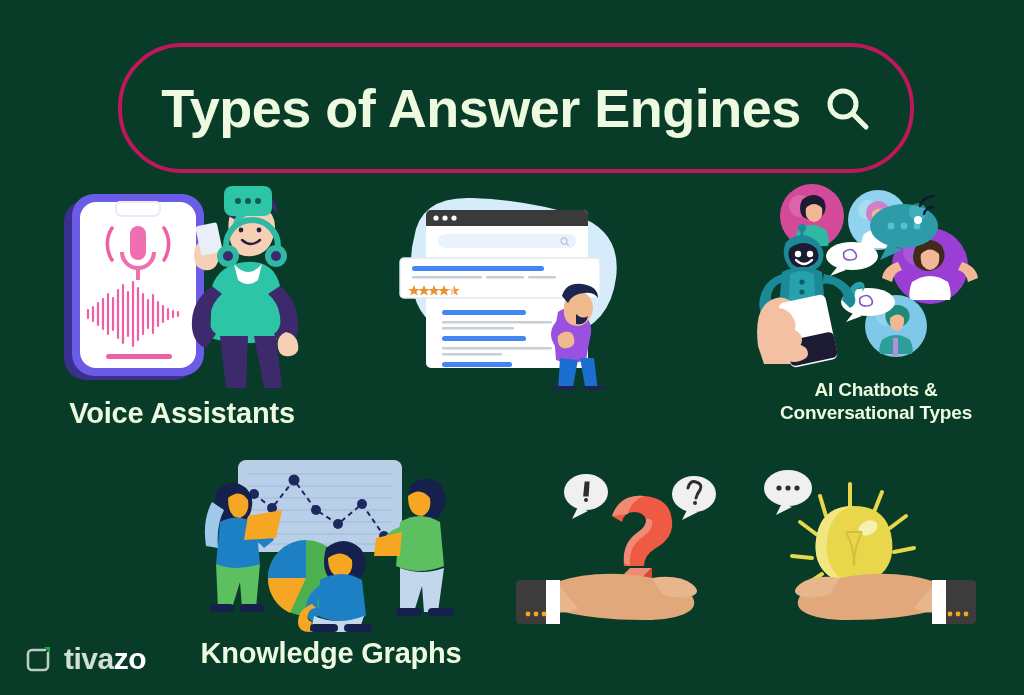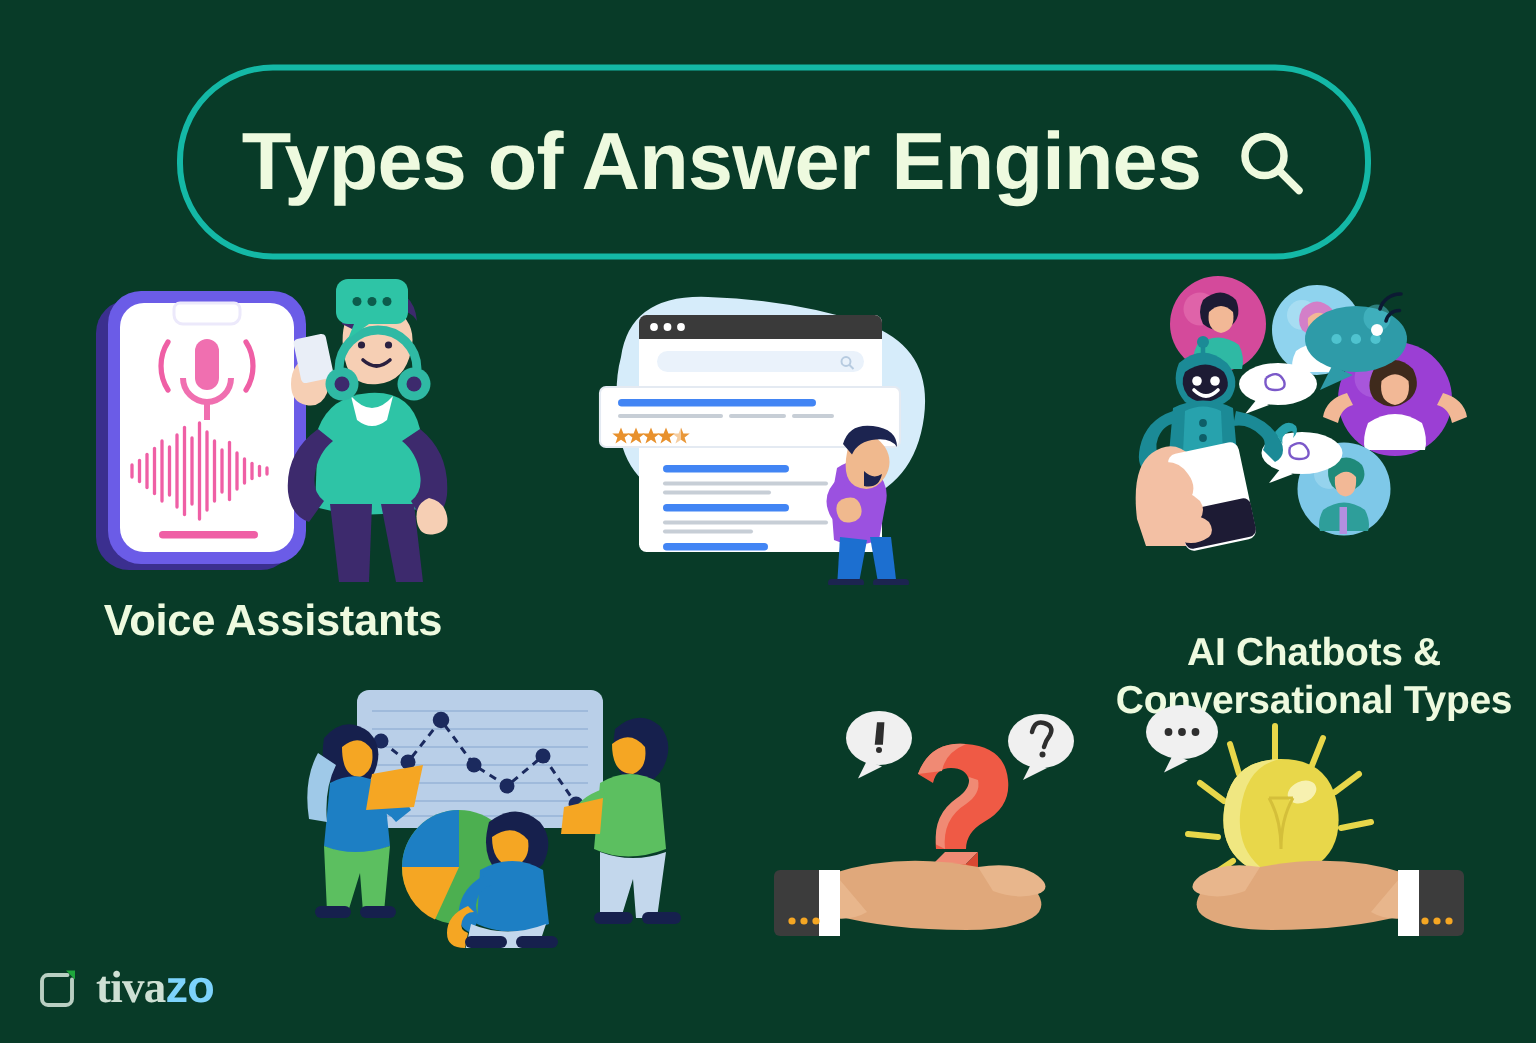--- a/index.html
+++ b/index.html
@@ -7,54 +7,54 @@
     width:1024px;height:695px;overflow:hidden;
     background:#083b28;
     font-family:"Liberation Sans", sans-serif;
     position:relative;
   }
   .stage{position:absolute;inset:0;}
 
   
   .title-pill{
     position:absolute;left:118px;top:43px;width:788px;height:122px;
-    border:4px solid #14b8a6;border-radius:64px;
+    border:4px solid #be185d;border-radius:64px;
     display:flex;align-items:center;justify-content:center;gap:22px;
   }
   .title-text{
     color:#eefadf;font-size:54px;font-weight:700;letter-spacing:-0.5px;
     white-space:nowrap;line-height:1;
   }
   .title-search{width:48px;height:48px;flex:0 0 auto;}
 
   
   .card{position:absolute;}
   .art{position:relative;}
   .label{
     color:#eefadf;font-weight:700;text-align:center;line-height:1.22;
     font-size:29px;letter-spacing:-0.2px;
   }
-  .label.small{font-size:26px;margin-top:40px;}
+  .label.small{font-size:19px;}
 
   
   #card-voice{left:34px;top:182px;width:296px;}
   #card-snippets{left:380px;top:190px;width:272px;}
   #card-chatbots{left:728px;top:178px;width:296px;}
   #card-knowledge{left:186px;top:452px;width:290px;}
   #card-direct{left:516px;top:462px;width:460px;}
 
   
   .logo{
     position:absolute;left:24px;top:636px;height:46px;
     display:flex;align-items:center;gap:10px;
   }
   .logo-mark{width:30px;height:30px;position:relative;flex:0 0 auto;}
   .logo-word{font-size:30px;font-weight:700;letter-spacing:-0.5px;line-height:1;}
-  .logo-word .l1{color:#cfe0d4;font-family:Liberation Serif, serif;}
-  .logo-word .l2{color:#7dd3fc;}
+  .logo-word .l1{color:#cfe0d4;}
+  .logo-word .l2{color:#ffffff;}
 </style>
 </head>
 <body>
 
 <div class="stage">
 
   <div class="title-pill">
     <div class="title-text">Types of Answer Engines</div>
     <svg class="title-search" viewBox="0 0 48 48">
       <circle cx="20" cy="20" r="13" fill="none" stroke="#eefadf" stroke-width="5"></circle>
@@ -329,20 +329,21 @@
 
       <path d="M140 96 q18 -14 34 0 q10 12 2 28 q-14 16 -30 6 q-12 -12 -6 -34 z" fill="#16204d"></path>
       <path d="M142 106 q14 -10 24 2 q2 14 -10 18 q-14 -2 -14 -20 z" fill="#f5a623"></path>
       <path d="M134 128 q22 -12 42 0 l4 36 q-26 10 -48 0 z" fill="#1d7fc4"></path>
       <path d="M136 132 q-14 8 -16 22 q-2 12 8 16 l6 -10 q-4 -6 -2 -12 q2 -8 10 -10 z" fill="#1d7fc4"></path>
       <path d="M126 152 q-14 6 -14 18 q0 10 12 10 l2 -10 q-6 -2 -4 -8 q2 -6 8 -6 z" fill="#f5a623"></path>
       <path d="M128 164 q24 10 50 0 l-6 18 h-48 z" fill="#c3d7ec"></path>
       <rect x="124" y="172" width="28" height="8" rx="4" fill="#16204d"></rect>
       <rect x="158" y="172" width="28" height="8" rx="4" fill="#16204d"></rect>
     </svg>
+    <div class="label">Knowledge Graphs</div>
   </div>
 
   <div class="card" id="card-direct">
     <svg class="art" width="460" height="172" viewBox="0 0 460 172">
 
       <g>
         <ellipse cx="70" cy="30" rx="22" ry="18" fill="#f0f0f0"></ellipse>
         <path d="M62 45 l-6 12 l16 -8 z" fill="#f0f0f0"></path>
         <path d="M70 21 l2 0 l-0.8 12 h-2.4 z" fill="#2e2e2e" stroke="#2e2e2e" stroke-width="3" stroke-linecap="round"></path>
         <circle cx="70" cy="38" r="2" fill="#2e2e2e"></circle>

